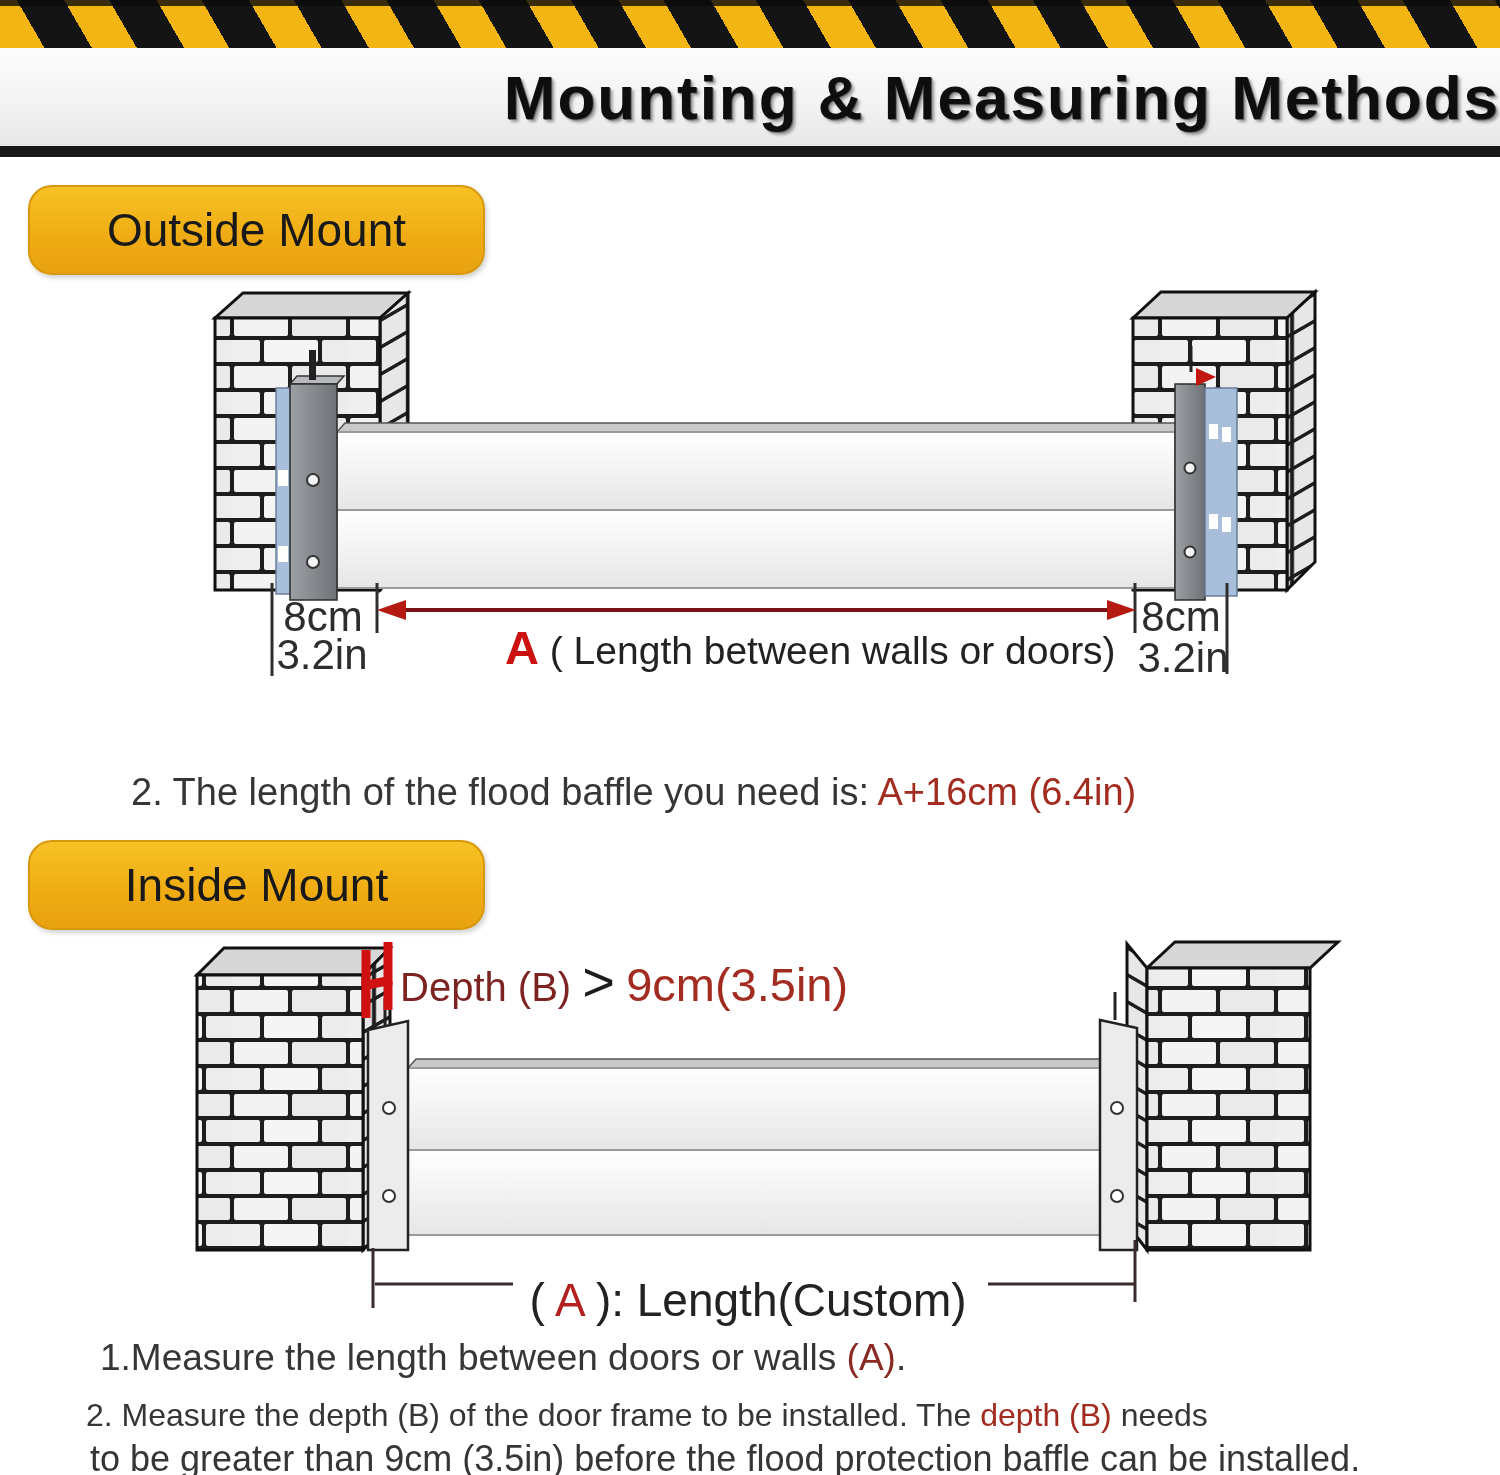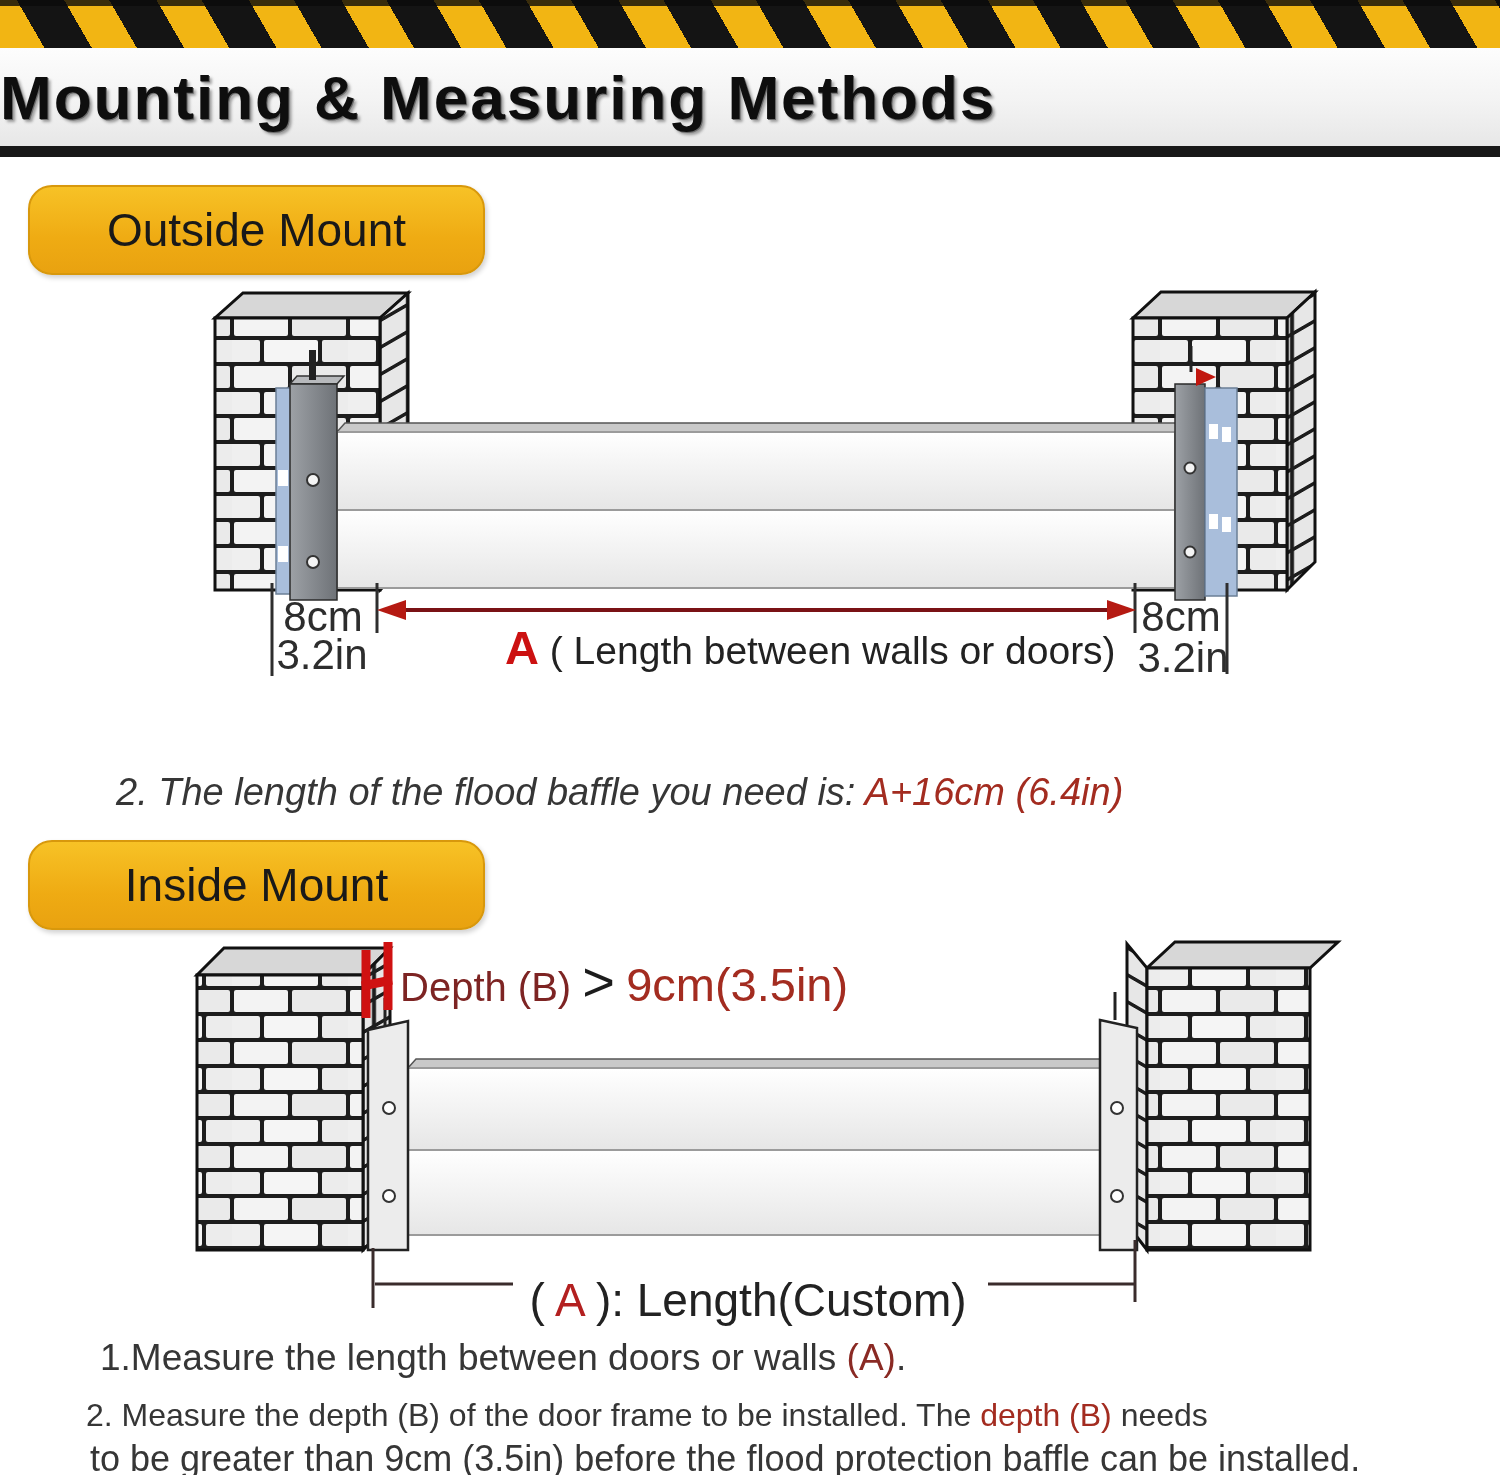--- a/index.html
+++ b/index.html
@@ -9,21 +9,21 @@
   }
   
   .tape{
     position:absolute;left:0;top:0;width:1500px;height:49px;
     background:repeating-linear-gradient(60deg,#f2b513 0 39px,#141414 39px 80px);
   }
   .tape-shadow{position:absolute;left:0;top:0;width:1500px;height:6px;background:rgba(10,10,10,.8);}
   .title-band{
     position:absolute;left:0;top:48px;width:1500px;height:98px;
     background:linear-gradient(180deg,#fdfdfd 0%,#f3f3f3 55%,#e7e7e7 100%);
-    display:flex;align-items:center;justify-content:flex-start;
+    display:flex;align-items:center;justify-content:flex-end;
   }
   .title-band h1{
     margin:0;font-size:62px;font-weight:bold;color:#0e0e0e;letter-spacing:2px;
     text-shadow:1px 1px 0 #6b6b6b, 3px 3px 3px rgba(0,0,0,.35);
   }
   .black-bar{position:absolute;left:0;top:146px;width:1500px;height:11px;background:#181818;}
   
   .badge{
     position:absolute;left:28px;width:457px;height:90px;border-radius:24px;
     background:linear-gradient(180deg,#f7c226 0%,#efab13 60%,#e9a210 100%);
@@ -33,21 +33,21 @@
   }
   .badge-outside{top:185px;}
   .badge-inside{top:840px;}
   
   .diagram{position:absolute;left:0;}
   
   .step{position:absolute;color:#363636;font-size:38px;white-space:nowrap;}
   .step .hl{color:#8a2a24;}
   .step .hlv{color:#a32c20;}
   .o-step1{left:131px;top:718px;}
-  .o-step2{left:116px;top:771px;font-style:italic;}
+  .o-step2{left:131px;top:771px;}
   .i-step1{left:100px;top:1337px;font-size:37px;}
   .i-step2a{left:86px;top:1397px;font-size:32px;}
   .i-step2b{left:90px;top:1438px;font-size:36px;}
   svg text{font-family:"Liberation Sans", sans-serif;}
 </style>
 </head>
 <body>
 
 <div class="canvas">
 

